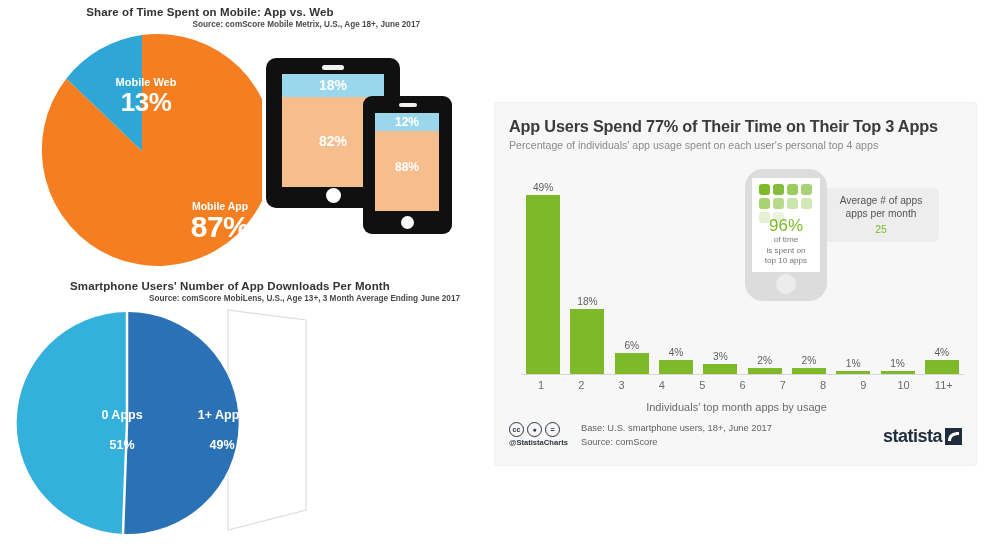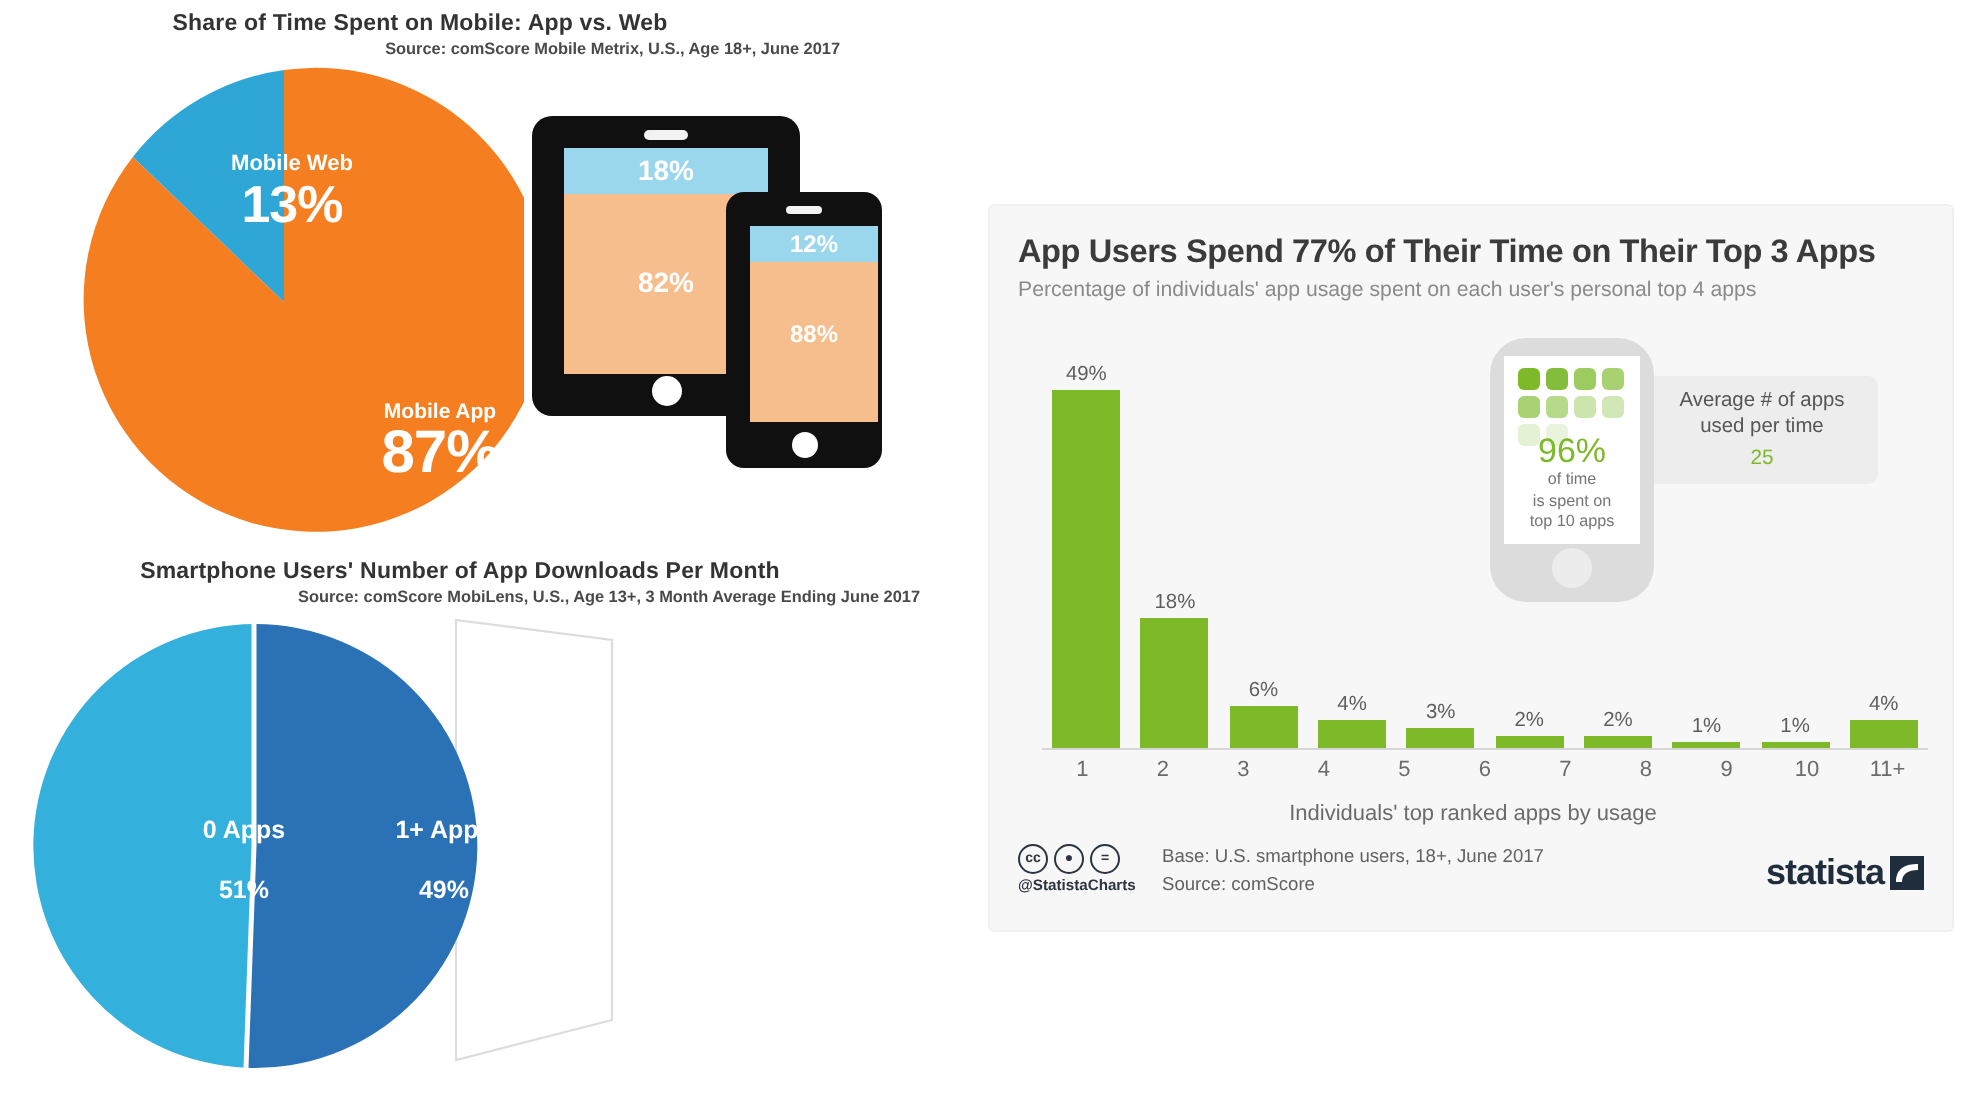--- a/index.html
+++ b/index.html
@@ -29,21 +29,21 @@
   #devices{position:absolute;left:262px;top:56px;width:190px;height:180px;}
   .dev{position:absolute;background:#101010;}
   #tablet{left:4px;top:2px;width:134px;height:150px;border-radius:10px;}
   #tablet-screen{position:absolute;left:16px;top:16px;width:102px;height:113px;background:#F7BE8D;overflow:hidden;}
   #tablet-web{position:absolute;left:0;top:0;width:100%;height:20.5%;background:#9BD7EC;}
   #tablet-speaker{position:absolute;left:50%;top:7px;width:22px;height:4.5px;margin-left:-11px;background:#f2f2f2;border-radius:3px;}
   #tablet-home{position:absolute;left:50%;bottom:5px;width:15px;height:15px;margin-left:-7.5px;background:#ffffff;border-radius:50%;}
   #tablet-pct-web{position:absolute;left:0;top:0;width:100%;height:20.5%;line-height:23px;text-align:center;color:#fff;font-size:14px;font-weight:bold;}
   #tablet-pct-app{position:absolute;left:0;top:52%;width:100%;text-align:center;color:#fff;font-size:14px;font-weight:bold;}
 
-  #phone{left:101px;top:40px;width:78px;height:138px;border-radius:9px;}
+  #phone{left:101px;top:40px;width:89px;height:138px;border-radius:9px;}
   #phone-screen{position:absolute;left:12px;top:17px;width:64px;height:98px;background:#F7BE8D;overflow:hidden;}
   #phone-web{position:absolute;left:0;top:0;width:100%;height:18%;background:#9BD7EC;}
   #phone-speaker{position:absolute;left:50%;top:7px;width:18px;height:4px;margin-left:-9px;background:#f2f2f2;border-radius:3px;}
   #phone-home{position:absolute;left:50%;bottom:5px;width:13px;height:13px;margin-left:-6.5px;background:#ffffff;border-radius:50%;}
   #phone-pct-web{position:absolute;left:0;top:0;width:100%;height:18%;line-height:19px;text-align:center;color:#fff;font-size:12px;font-weight:bold;}
   #phone-pct-app{position:absolute;left:0;top:48%;width:100%;text-align:center;color:#fff;font-size:12px;font-weight:bold;}
 
   
   #chart2{position:absolute;left:0;top:272px;width:480px;height:279px;}
   #c2-titlewrap{position:absolute;left:0;top:8px;width:460px;}
@@ -230,21 +230,21 @@
         <div class="tick">3</div>
         <div class="tick">4</div>
         <div class="tick">5</div>
         <div class="tick">6</div>
         <div class="tick">7</div>
         <div class="tick">8</div>
         <div class="tick">9</div>
         <div class="tick">10</div>
         <div class="tick">11+</div>
       </div>
-    <div id="st-xlabel">Individuals' top ranked apps by usage</div>
+    <div id="st-xlabel">Individuals' top month apps by usage</div>
   </div>
 
   <div id="st-footer">
     <div id="cc-icons">
       <span class="cc">cc</span>
       <span class="cc">●</span>
       <span class="cc">=</span>
     </div>
     <div id="cc-handle">@StatistaCharts</div>
     <div id="st-base">Base: U.S. smartphone users, 18+, June 2017</div>
@@ -287,16 +287,16 @@
       <div>is spent on</div>
       <div>top 10 apps</div>
     </div>
   </div>
   <div id="st-phone-home"></div>
 </div>
 
 <div id="st-callout">
   <div id="st-callout-txt">
     <div>Average # of apps</div>
-    <div>used per time</div>
+    <div>apps per month</div>
   </div>
   <div id="st-callout-num">25</div>
 </div>
 
 </body></html>

